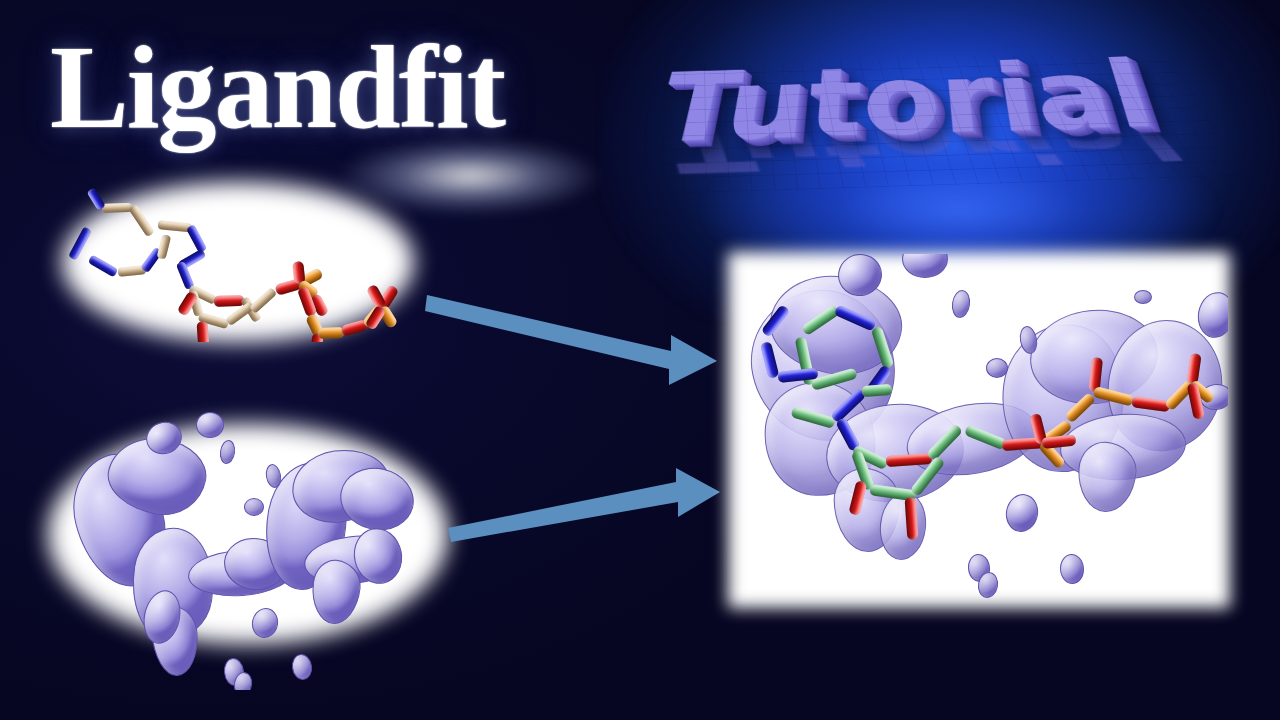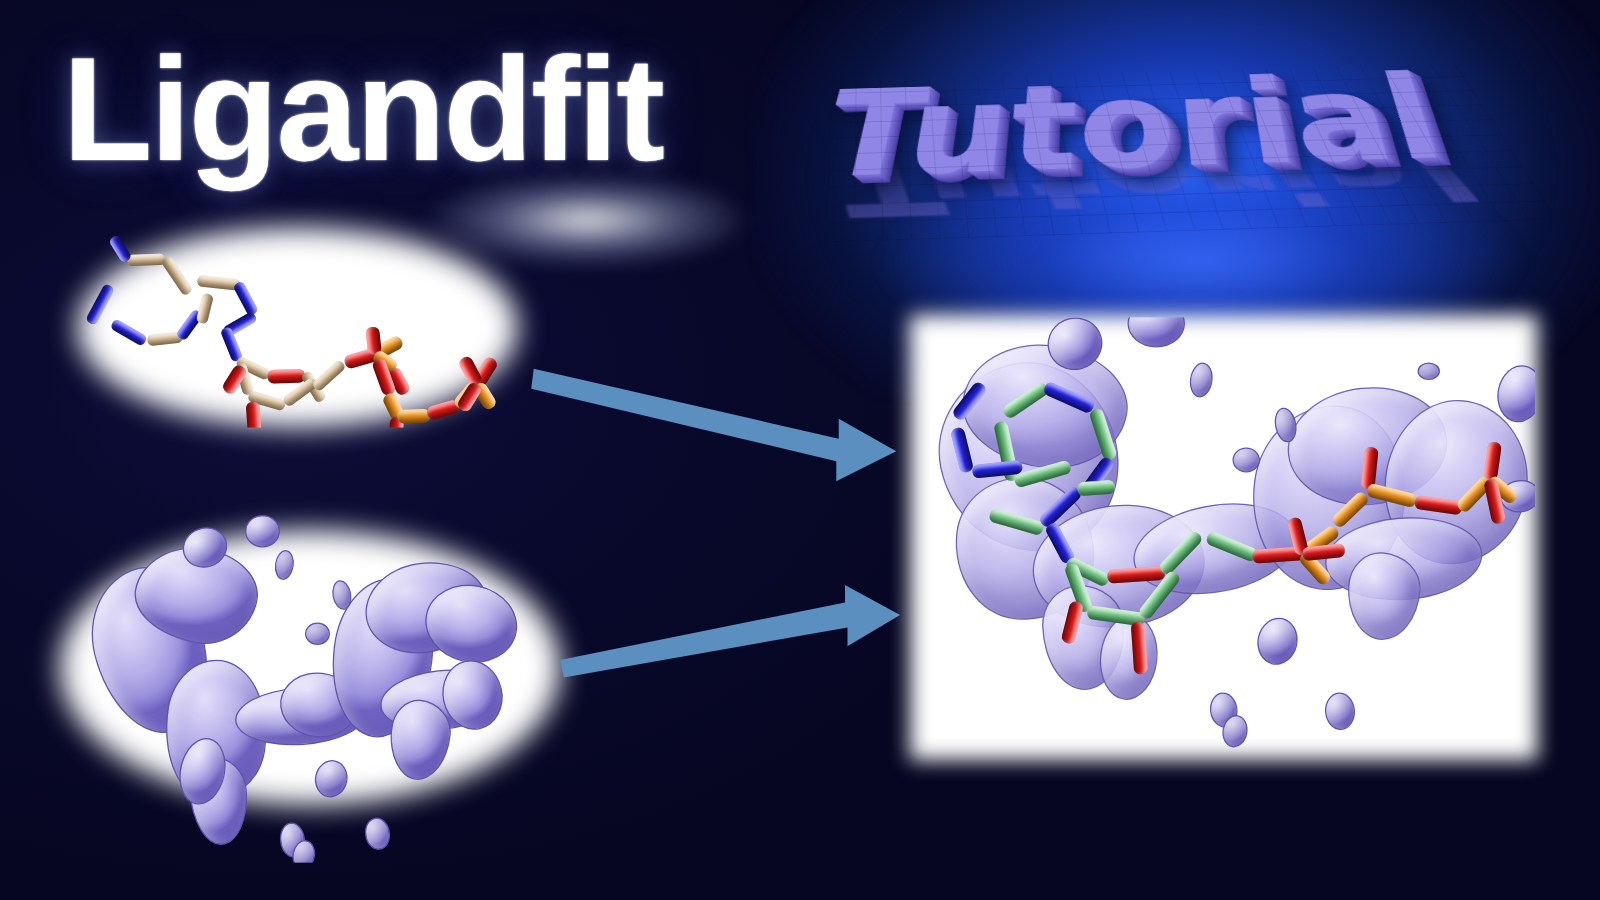--- a/index.html
+++ b/index.html
@@ -35,21 +35,21 @@
     background:radial-gradient(ellipse 60% 70% at 50% 40%,
         rgba(60,110,255,.75) 0%, rgba(30,70,210,.45) 40%, rgba(10,25,90,0) 80%);
     filter:blur(6px);
   }
 
   
   .title{
     position:absolute;
     left:50px;top:22px;
     width:600px;
-    font-family:Liberation Sans, sans-serif;
+    font-family:Liberation Serif, serif;
     font-size:118px;
     font-weight:700;
     letter-spacing:-2px;
     color:#ffffff;
     line-height:1.12;
     text-shadow:
       0 0 2px rgba(255,255,255,.9),
       0 0 18px rgba(160,180,255,.35),
       0 0 42px rgba(90,120,240,.22);
     white-space:nowrap;

